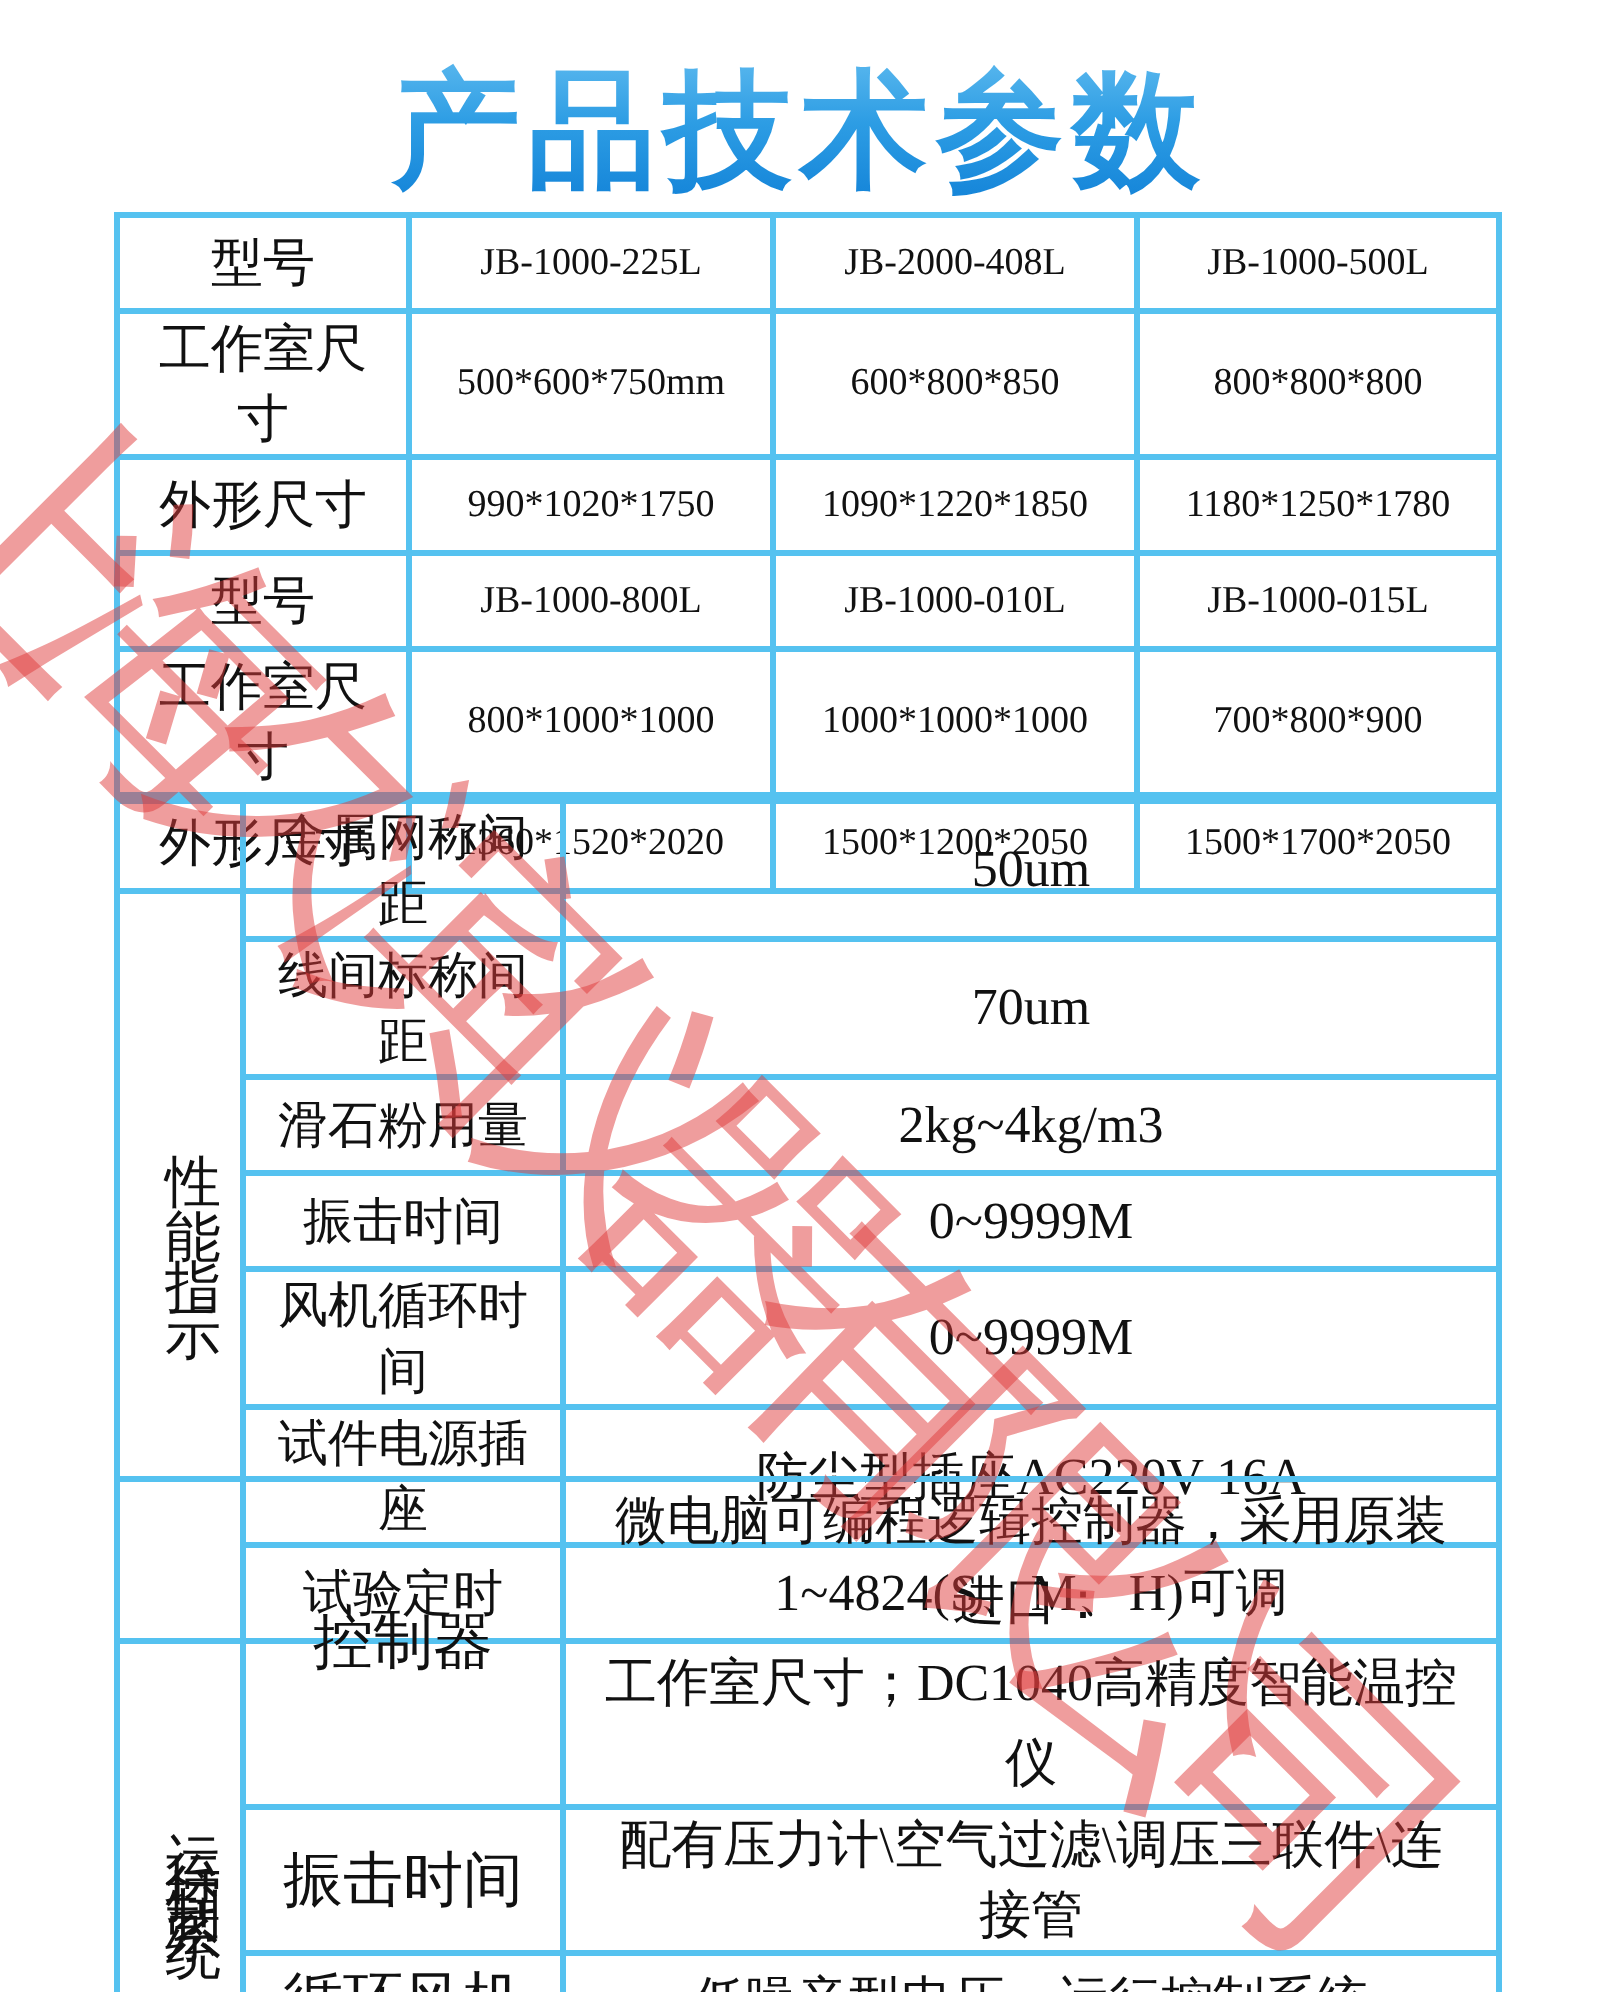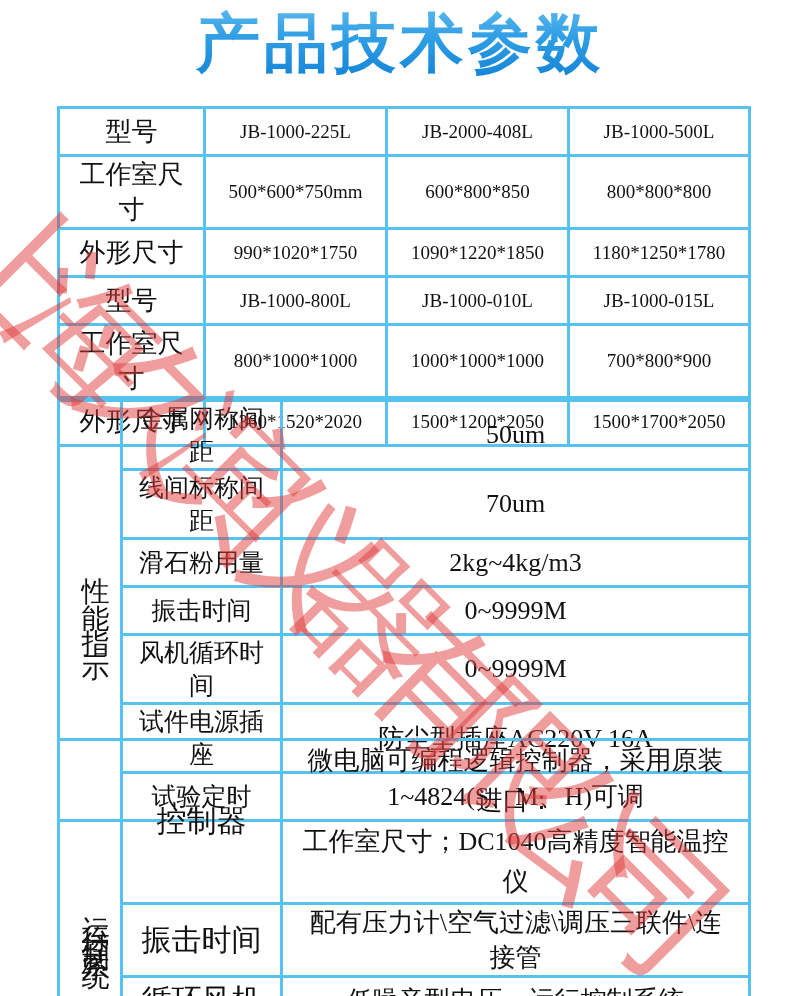--- a/index.html
+++ b/index.html
@@ -9,21 +9,21 @@
   html,body{margin:0;padding:0;}
   body{
     width:800px;height:996px;
     background:#ffffff;
     position:relative;
     overflow:hidden;
     font-family:"Liberation Serif", serif;
     color:var(--ink);
   }
   .page-title{
-    position:absolute;top:0;left:0;width:800px;
+    position:absolute;top:22px;left:0;width:800px;
     text-align:center;
     font-family:"Liberation Sans", sans-serif;
     font-weight:bold;
     font-size:64px;
     letter-spacing:4px;
     color:#1b8bdc;
     background:linear-gradient(180deg,#63bdf0 0%,#2d9de4 45%,#0f7fd6 100%);
     -webkit-background-clip:text;
     background-clip:text;
     -webkit-text-fill-color:transparent;

